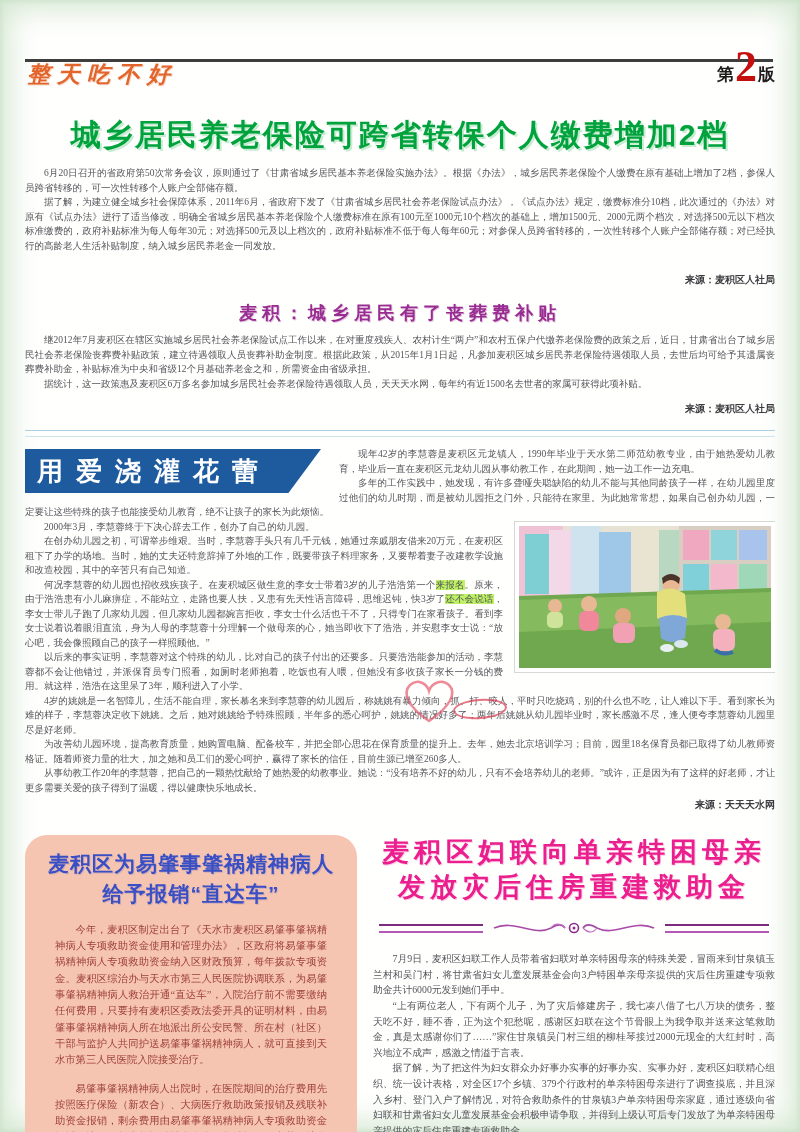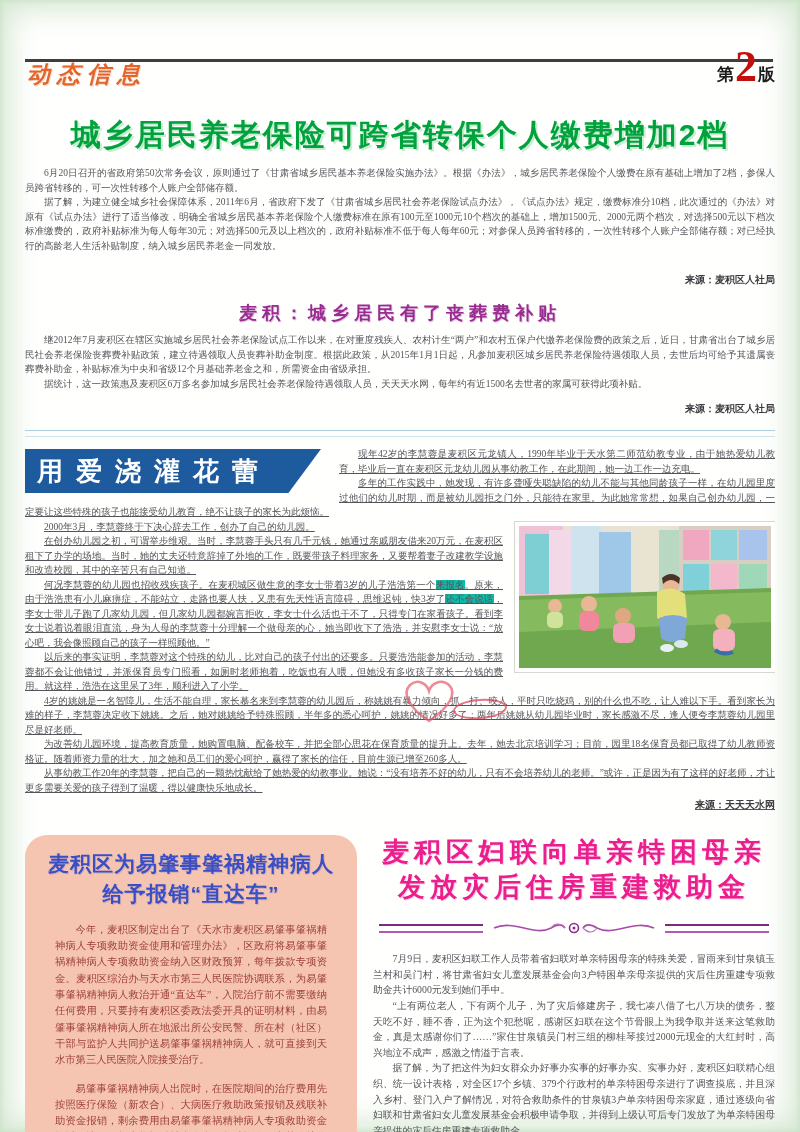--- a/index.html
+++ b/index.html
@@ -33,33 +33,33 @@
   }
   
   .body-txt{font-size:9.5px;line-height:14.5px;color:#54545a;text-align:justify;}
   .body-txt p{margin:0;text-indent:2em;}
   .src{font-size:10px;font-weight:bold;color:#3c3c40;text-align:right;margin-top:3px;}
   .art1{height:104px;overflow:hidden;}
   .art2{height:66px;overflow:hidden;}
   
   .teal-rule{height:5px;border-top:1px solid #aacfe0;border-bottom:1px solid #cde4ee;margin:14px 0 10px 0;}
   
-  .art3{position:relative;margin-top:2px;height:368px;overflow:hidden;text-decoration:underline;}
+  .art3{position:relative;margin-top:2px;height:368px;overflow:hidden;}
   .banner{
     float:left;width:296px;height:44px;margin:2px 18px 8px 0;background:#1d5b9e;
     clip-path:polygon(0 0,100% 0,89% 100%,0 100%);
     color:#fff;font-weight:bold;font-size:26px;letter-spacing:13px;
     display:flex;align-items:center;padding-left:12px;box-sizing:border-box;
     font-family:"Liberation Sans","DejaVu Sans",sans-serif;
   }
   .photo{
     float:right;width:252px;height:142px;margin:2px 0 6px 12px;
     border:4px solid #fff;outline:1px solid #d8d8d2;box-shadow:0 0 0 1px #eee;
   }
-  .hl-mark{background:#14b8a6;}
+  .hl-mark{background:#bef264;}
   .heart{position:absolute;left:373px;top:228px;width:62px;height:52px;pointer-events:none;}
   .red-ellipse{
     position:absolute;left:428px;top:252px;width:50px;height:16px;pointer-events:none;
     border:2px solid rgba(222,70,90,.75);border-radius:50%;transform:rotate(-4deg);
   }
   
   .bottom{display:flex;gap:16px;margin-top:20px;height:332px;}
   .pink-box{
     width:332px;box-sizing:border-box;background:#f6c5b2;border-radius:22px;
     padding:14px 18px 12px 18px;overflow:hidden;flex:none;
@@ -83,21 +83,21 @@
   .right-body{font-size:9.8px;line-height:15.6px;color:#54545a;text-align:justify;}
   .right-body p{margin:0;text-indent:2em;}
 </style>
 </head>
 <body>
 
 <div class="page">
   <div class="inner">
 
     <div class="masthead">
-      <div class="mast-title">动态信息</div>
+      <div class="mast-title">整天吃不好</div>
       <div class="edition">
         <span class="ed-pre">第</span>
         <span class="ed-num">2</span>
         <span class="ed-suf">版</span>
       </div>
       <div class="mast-rule"></div>
     </div>
 
     <div class="hl-green">城乡居民养老保险可跨省转保个人缴费增加2档</div>
     <div class="body-txt art1">

